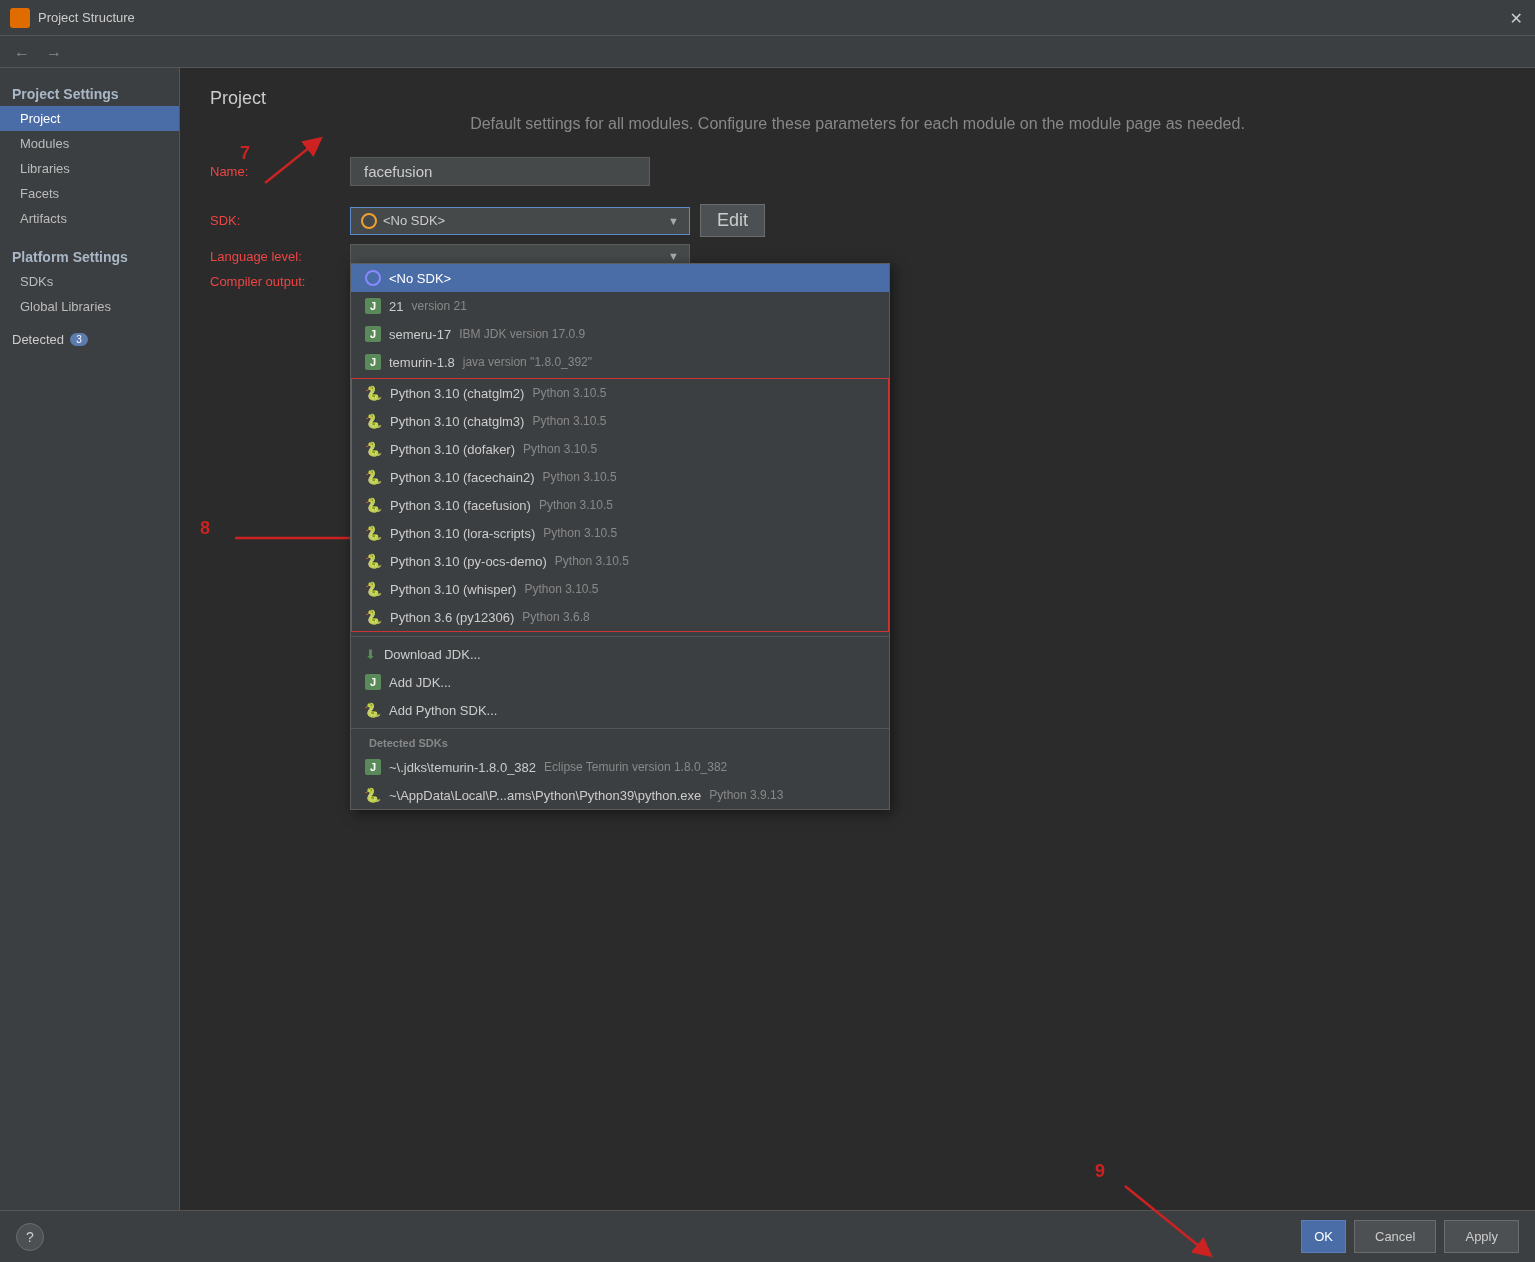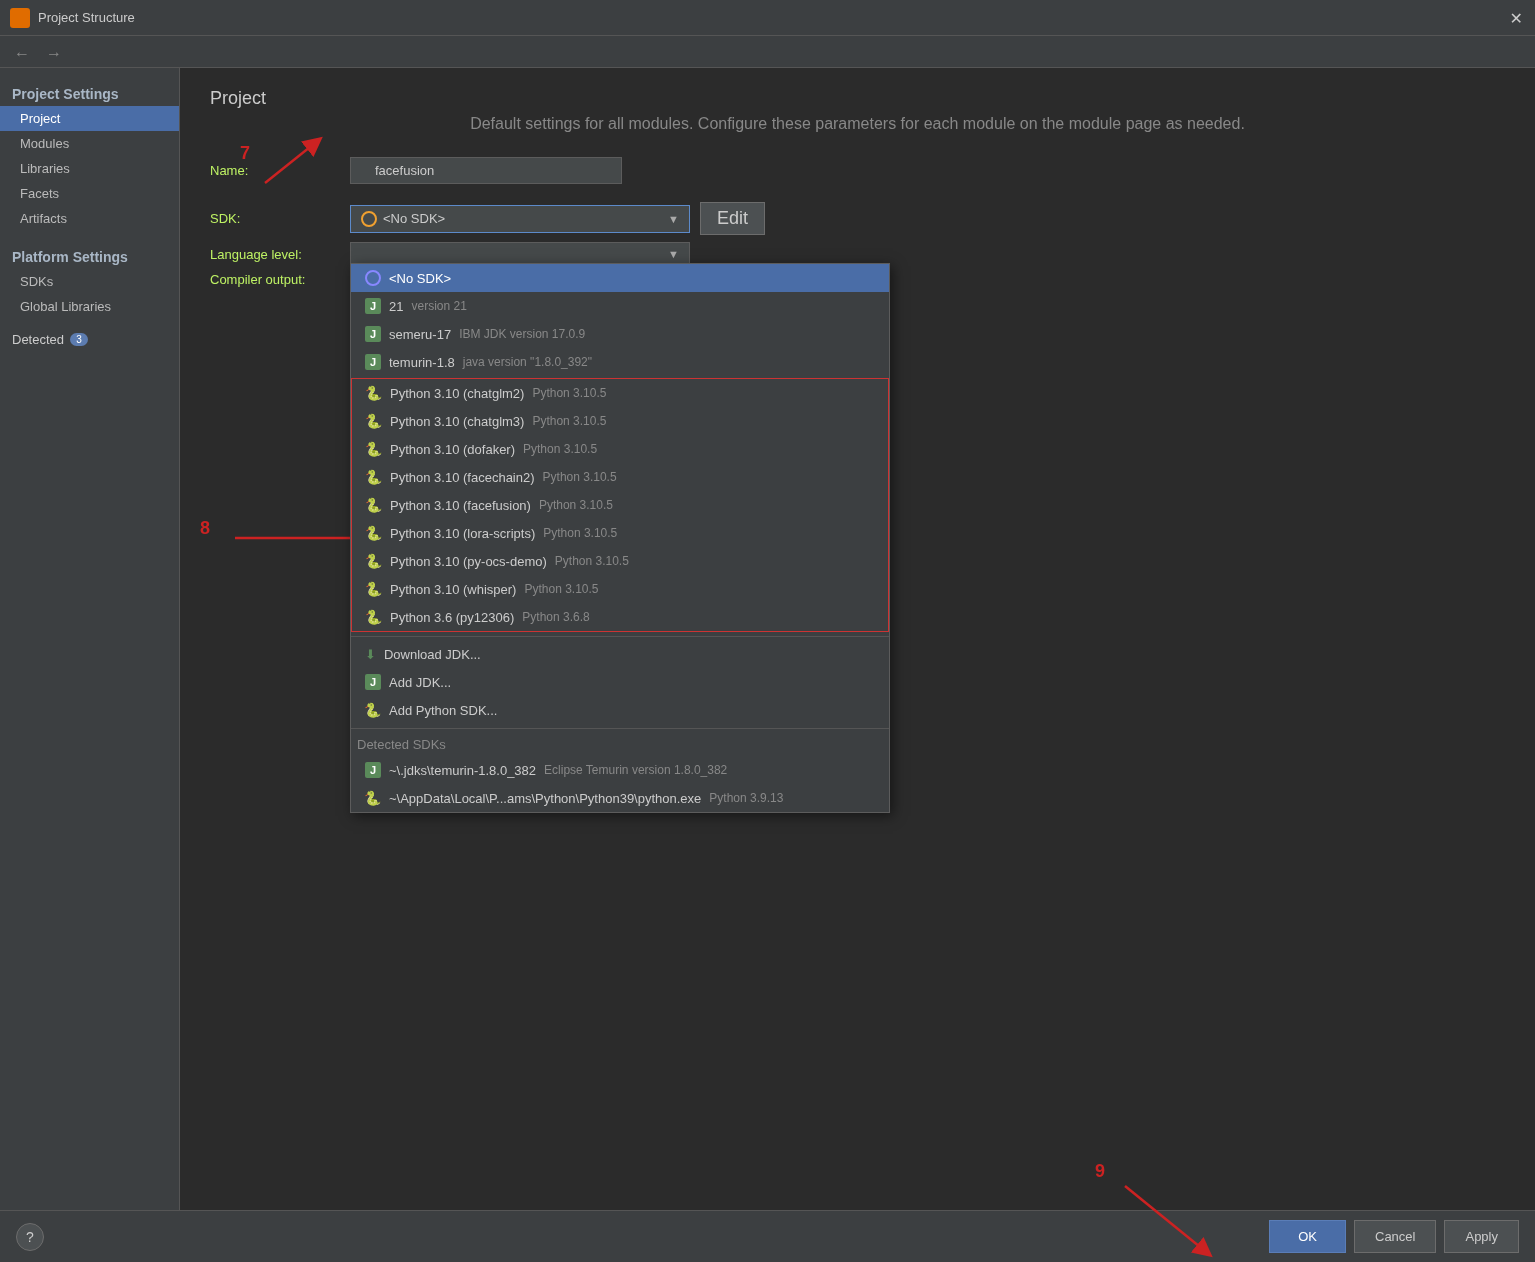--- a/index.html
+++ b/index.html
@@ -138,31 +138,31 @@
     }
 
     
     .form-row {
       display: flex;
       align-items: center;
       margin-bottom: 18px;
     }
     .form-label {
       width: 140px;
-      color: #bef264;
+      color: #ef4444;
       font-size: 13px;
       flex-shrink: 0;
     }
     .form-input {
       background: #45494a;
       border: 1px solid #5c5c5c;
       color: #ccc;
-      padding: 5px 24px;
-      font-size: 13px;
-      width: 272px;
+      padding: 5px 13px;
+      font-size: 15px;
+      width: 300px;
       outline: none;
     }
 
     
     .sdk-row {
       display: flex;
       align-items: center;
       margin-bottom: 7px;
     }
     .sdk-dropdown {
@@ -213,23 +213,24 @@
       color: #888;
       font-size: 12px;
     }
 
     .dropdown-separator {
       height: 1px;
       background: #555;
       margin: 4px 0;
     }
     .dropdown-section-header {
-      padding: 4px 6px;
+      padding: 4px 18px;
       color: #888;
-      font-size: 13px;
+      font-size: 11px;
+      font-weight: bold;
     }
 
     
     .red-border-group {
       border: 1.5px solid #cc3333;
       margin: 2px 0;
     }
 
     
     .py-icon {
@@ -329,21 +330,21 @@
       font-size: 14px;
     }
     .bottom-buttons {
       display: flex;
       gap: 8px;
     }
     .btn-ok {
       background: #4a6da7;
       border: 1px solid #5a7db7;
       color: white;
-      padding: 8px 28px;
+      padding: 8px 12px;
       cursor: pointer;
       font-size: 13px;
     }
     .btn-cancel {
       background: #4c5052;
       border: 1px solid #6c6c6c;
       color: #ccc;
       padding: 8px 20px;
       cursor: pointer;
       font-size: 13px;

